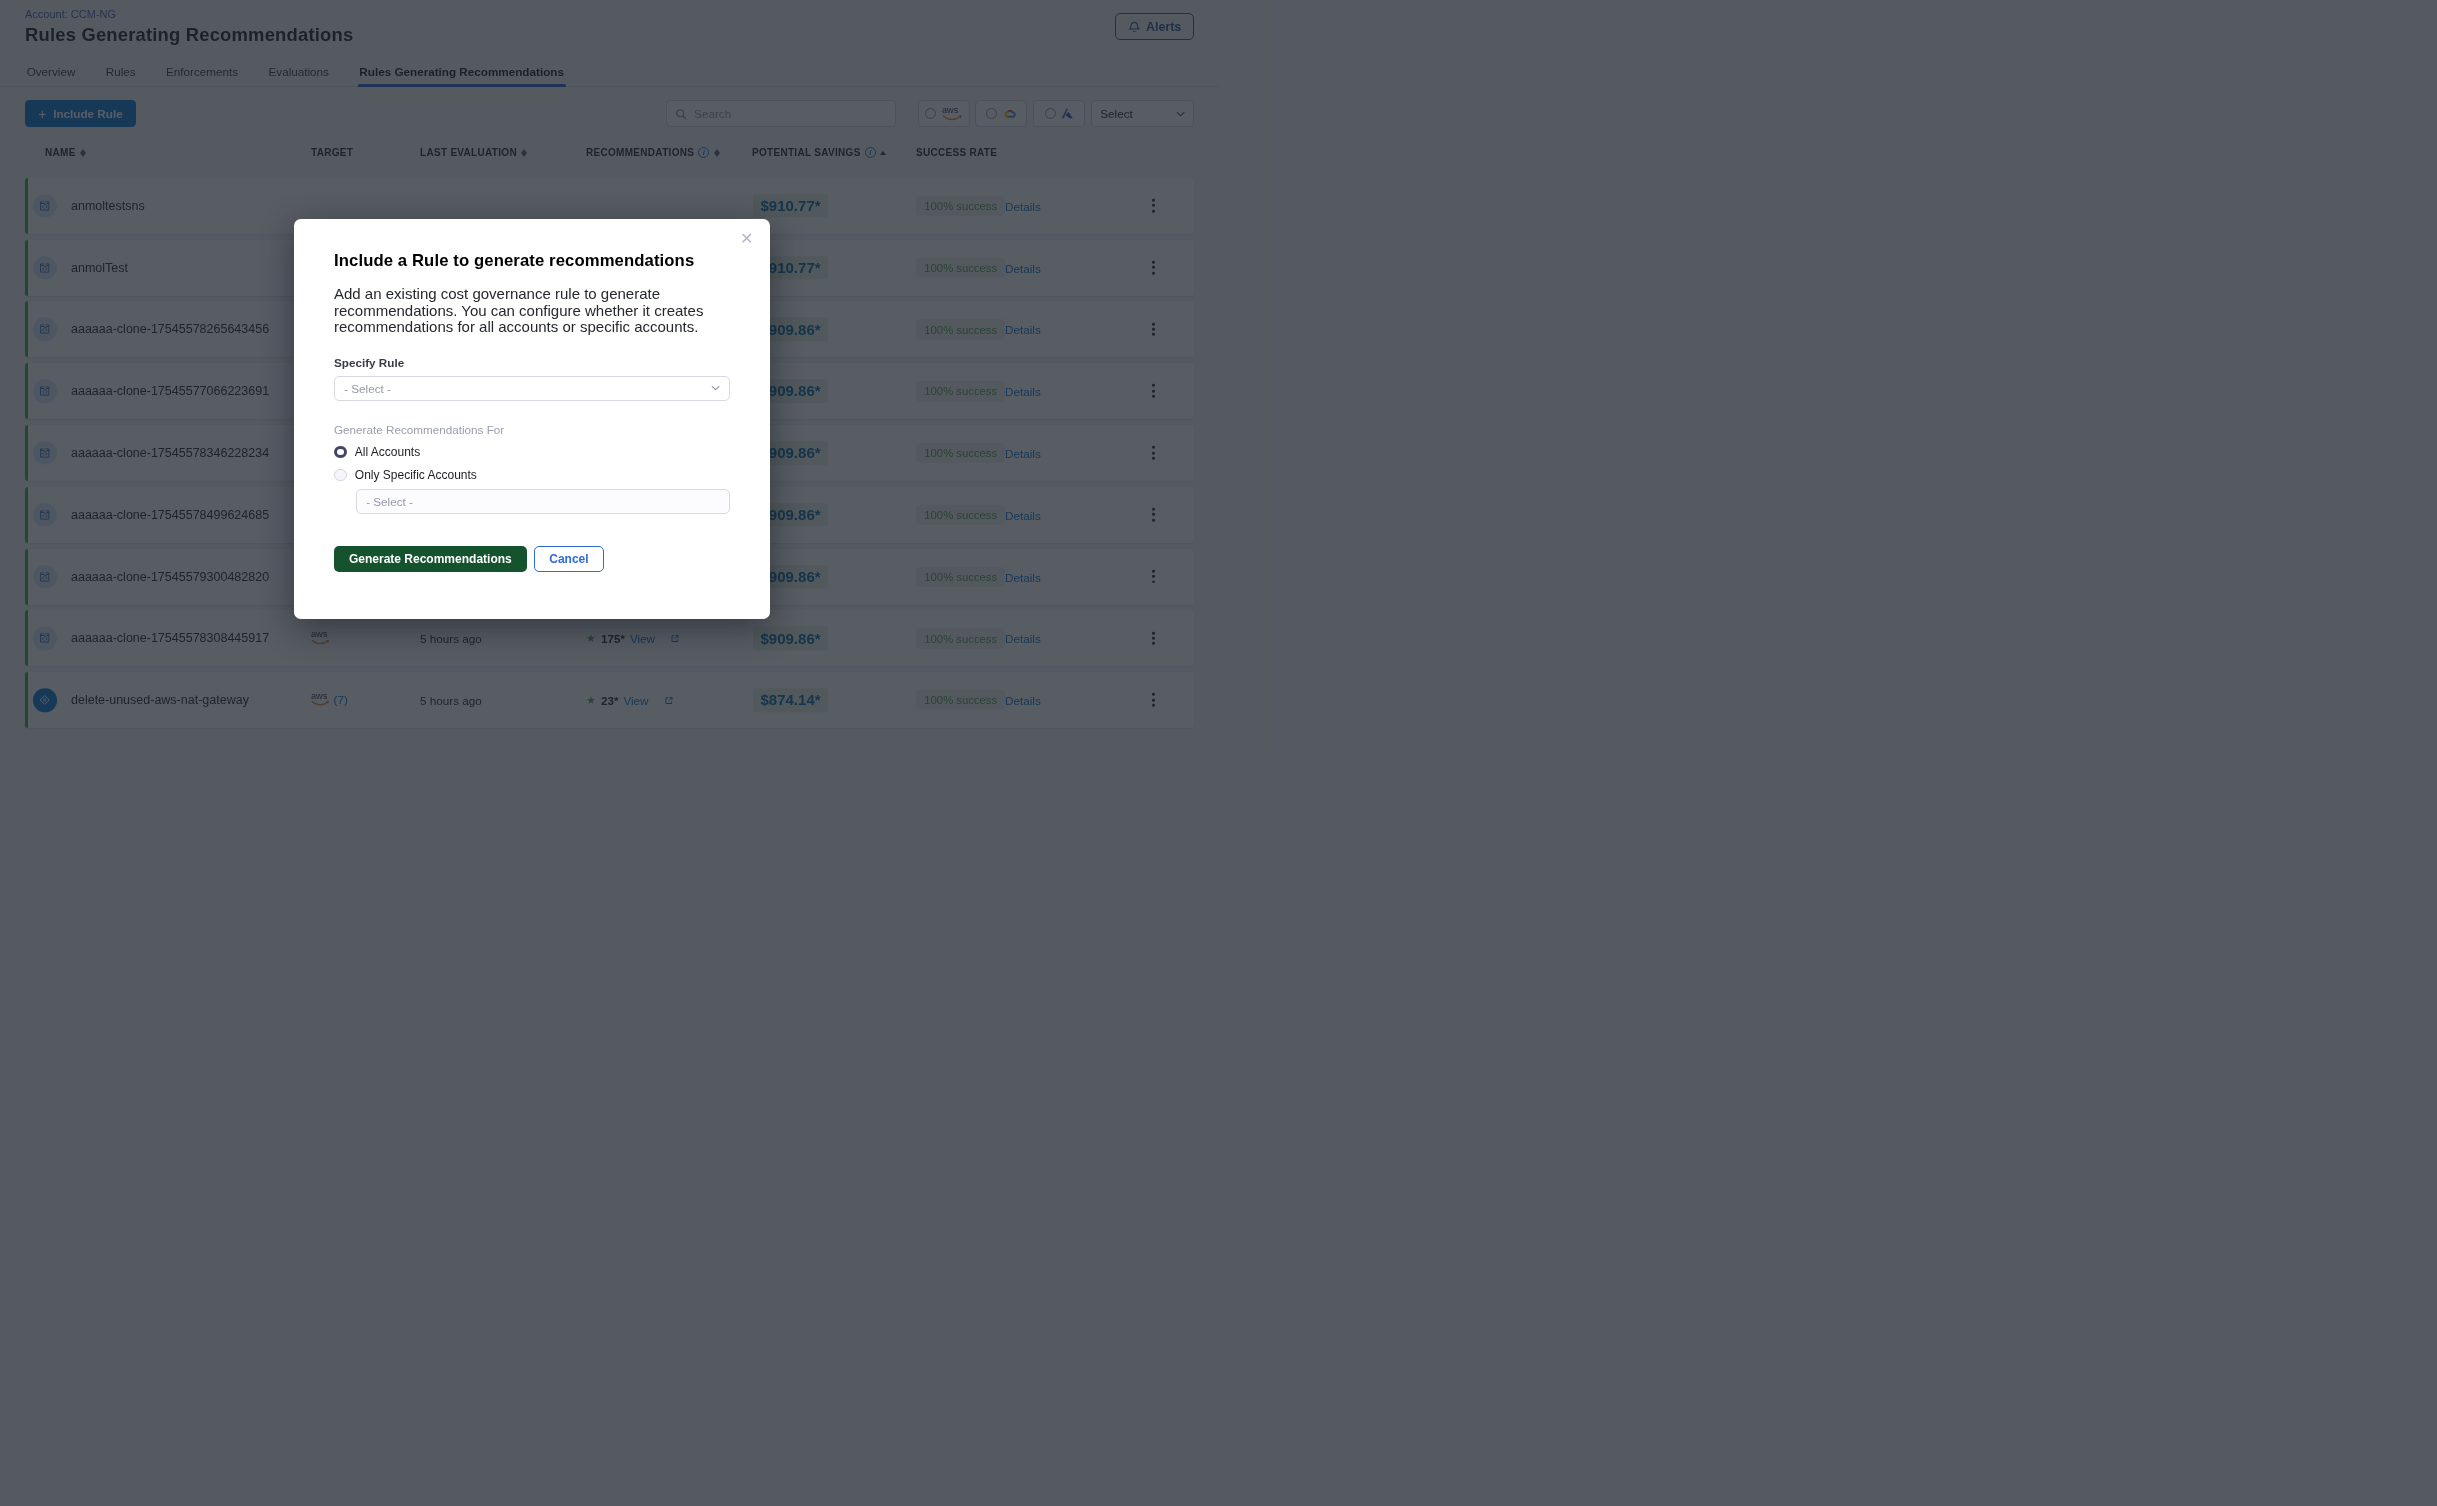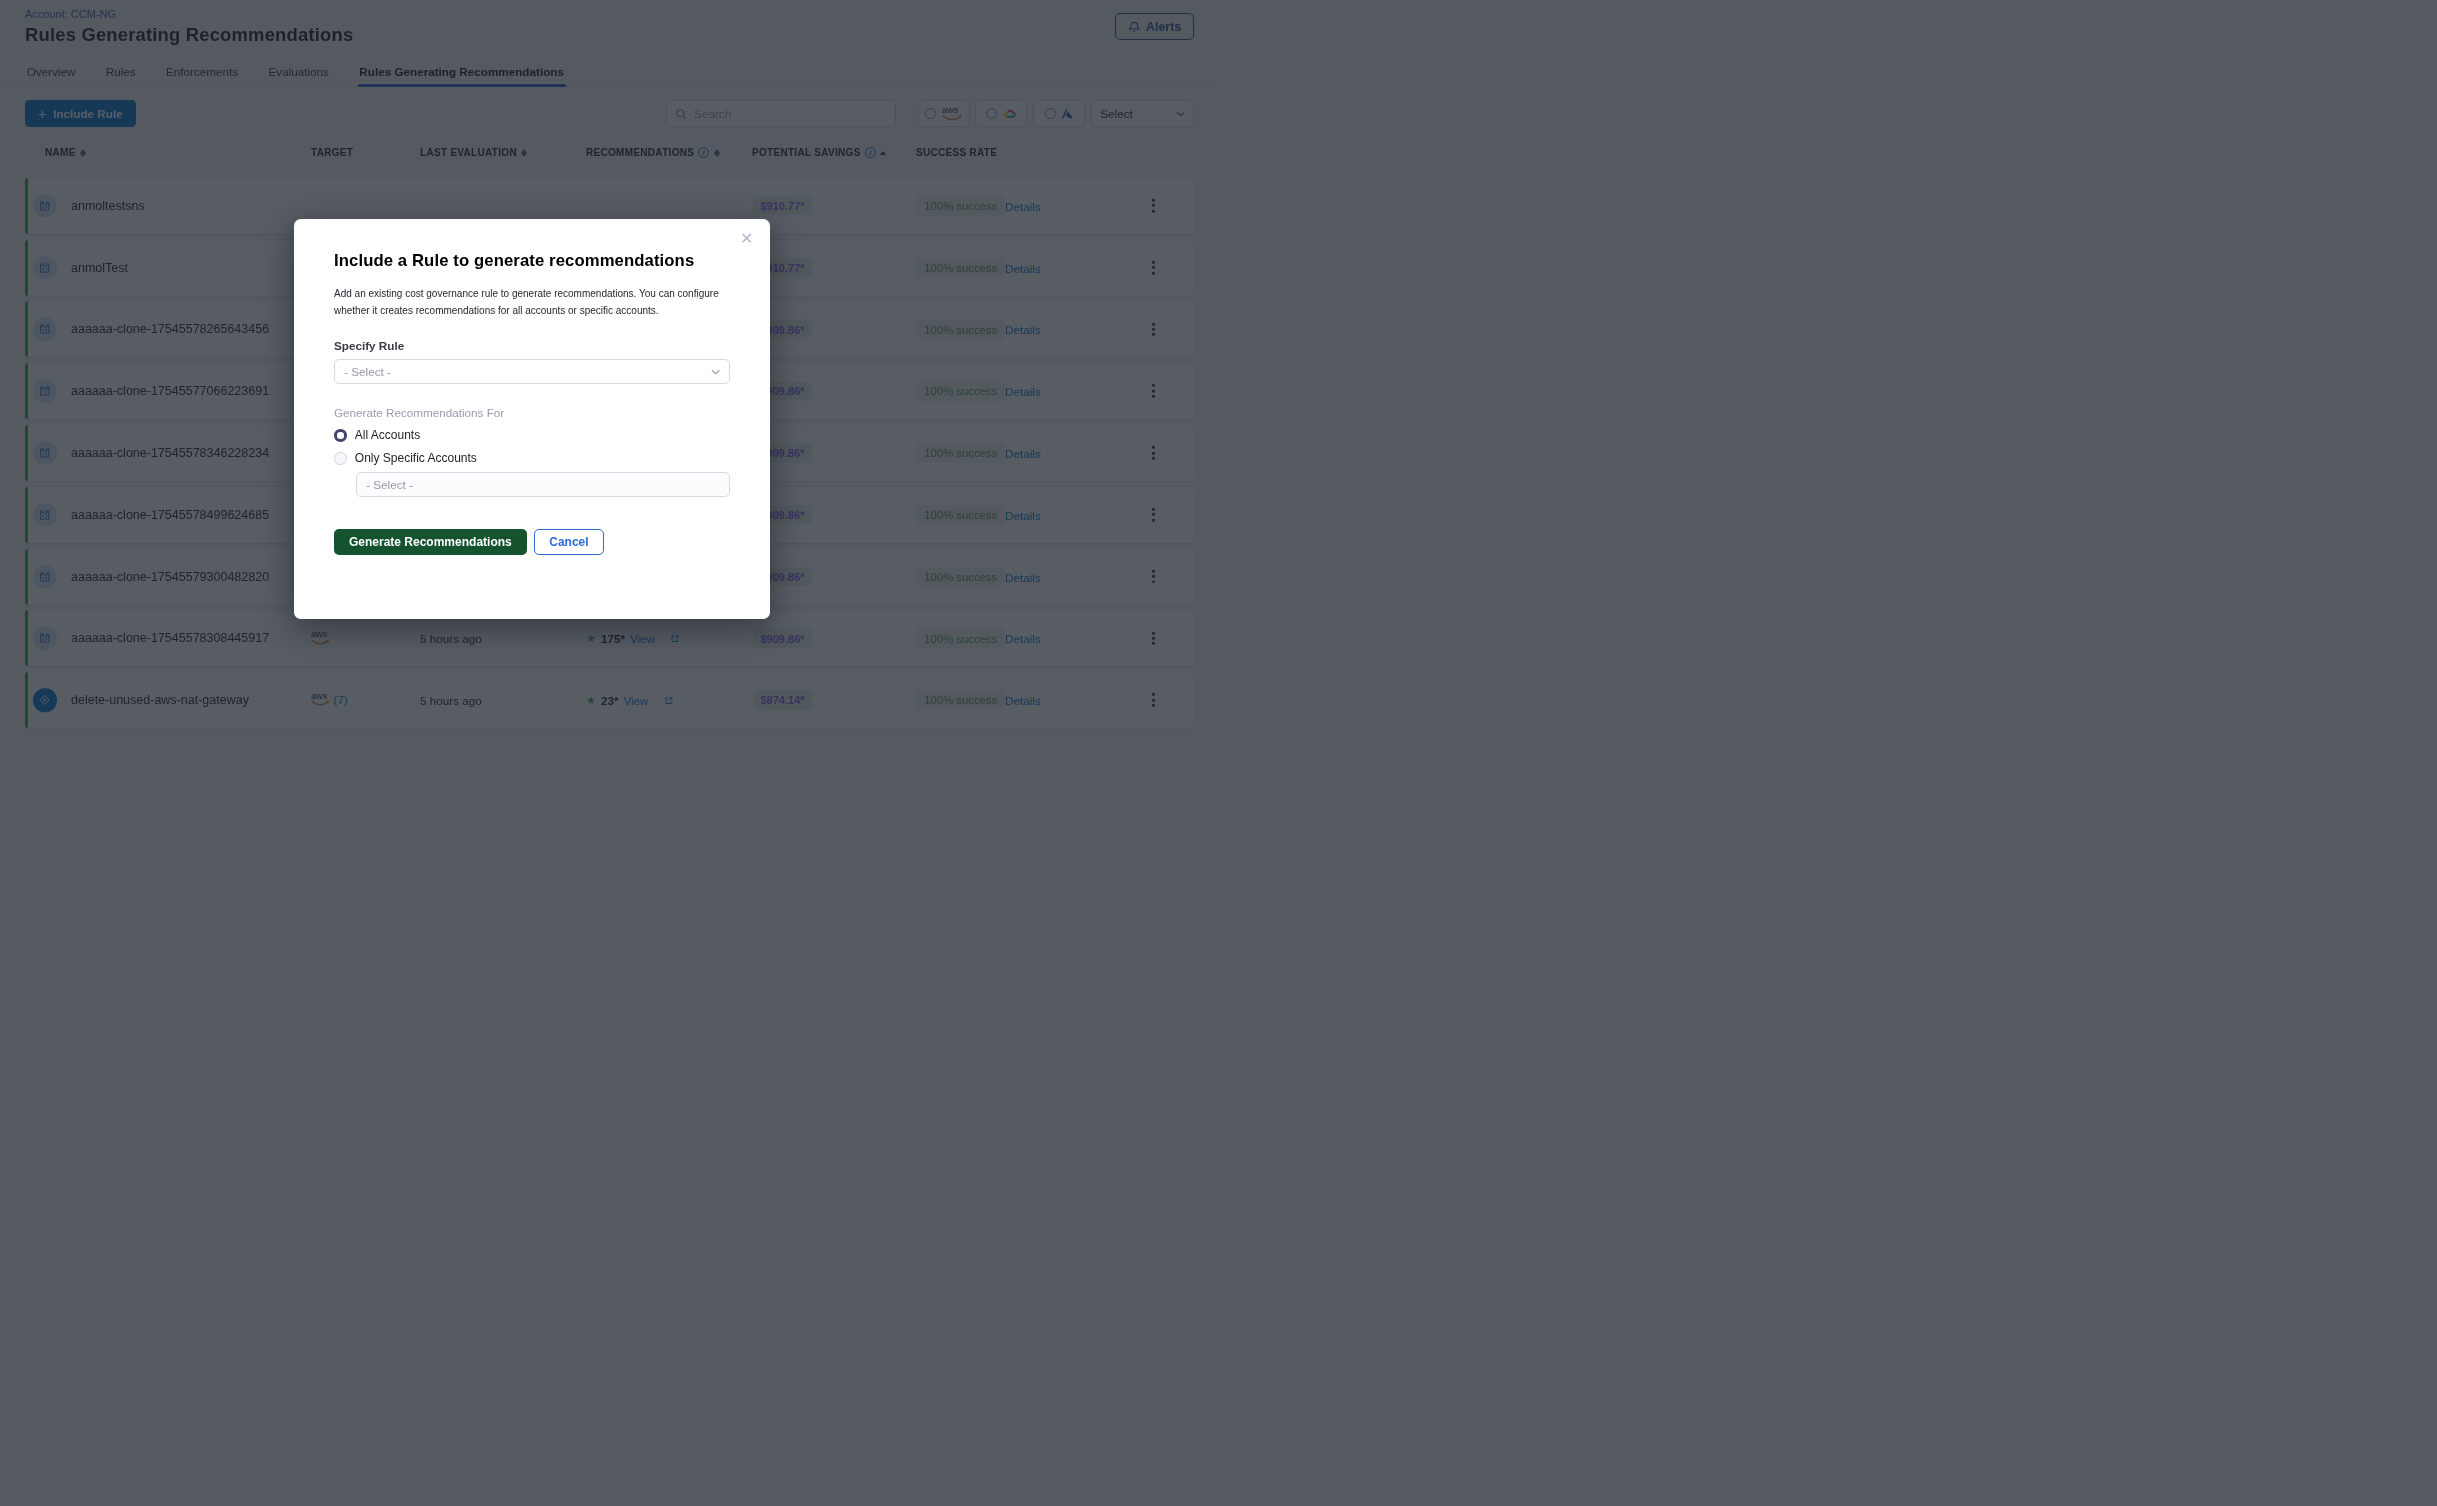--- a/index.html
+++ b/index.html
@@ -63,36 +63,36 @@
   .row-icon.managed-rule { background:#0278d5; }
   .row-name { left:46px; font-size:12.5px; color:#23252c; white-space:nowrap; }
   .row-target { left:286px; gap:4.2px; }
   .target-count { color:#0278d5; font-size:11.7px; }
   .row-eval { left:395px; font-size:11.7px; color:#26282f; }
   .row-rec { left:561px; gap:5px; }
   .rec-star { color:#57a559; font-size:11px; }
   .rec-count { font-size:11.7px; font-weight:700; color:#23252c; }
   .view-link { color:#0278d5; font-size:11.7px; display:flex; align-items:center; gap:15px; cursor:pointer; }
   .row-savings { left:728px; }
-  .savings-badge { background:#e3f4e3; color:#8b5cf6; font-weight:700; font-size:11px;
+  .savings-badge { background:#e3f4e3; color:#0369a1; font-weight:700; font-size:15px;
     padding:3.3px 7.5px; border-radius:3.3px; white-space:nowrap; }
   .row-success { left:891px; }
   .success-badge { background:#edf1ee; color:#4f9e4f; font-size:11.3px; padding:4.2px 8.3px; border-radius:4.2px; white-space:nowrap; }
   .row-details { left:980px; color:#0278d5; font-size:11.7px; font-weight:500; cursor:pointer; }
   .row-kebab { left:1124px; flex-direction:column; gap:2.5px; cursor:pointer; padding:3.3px; }
   .row-kebab i { width:2.9px; height:2.9px; border-radius:50%; background:#2a2d34; display:block; }
 
   
   .backdrop { position:absolute; inset:0; background:rgba(30,35,44,0.74); }
   .modal { position:absolute; left:294px; top:219px; width:476px; height:400px; background:#fff;
     border-radius:6.7px; box-shadow:0 8.3px 33px rgba(10,15,25,.45); padding:32px 40px 0 40px; }
   .modal-close { position:absolute; top:11.7px; right:16.7px; font-size:16px; color:#b4b6cf; cursor:pointer;
     line-height:1; font-weight:400; }
   .modal-title { font-size:16.7px; font-weight:700; color:#000000; letter-spacing:0.1px; }
-  .modal-desc { margin-top:15px; font-size:10px; line-height:16.7px; color:#26282f; }
+  .modal-desc { margin-top:15px; font-size:15px; line-height:16.7px; color:#26282f; }
   .field-label { margin-top:20px; font-size:11.7px; font-weight:700; color:#3a3b49; }
   .select-ctl { margin-top:6.7px; height:25px; border:0.8px solid #d8d9e6; border-radius:5px; background:#fff;
     display:flex; align-items:center; justify-content:space-between; padding:0 9.2px; cursor:pointer; }
   .select-ctl .ph { font-size:11.7px; color:#9598ab; }
   .grey-label { margin-top:22px; font-size:11.7px; color:#9a9cb0; }
   .radio-row { margin-top:9.2px; display:flex; align-items:center; gap:8.3px; cursor:pointer; }
   .radio-row .rbtn { width:12.5px; height:12.5px; border-radius:50%; flex:none; }
   .rbtn.on  { border:3.8px solid #414569; background:#fff; }
   .rbtn.off { border:1.3px solid #d4d5e2; background:#f6f6fa; }
   .radio-row .rlabel { font-size:12px; color:#1c1e24; }

